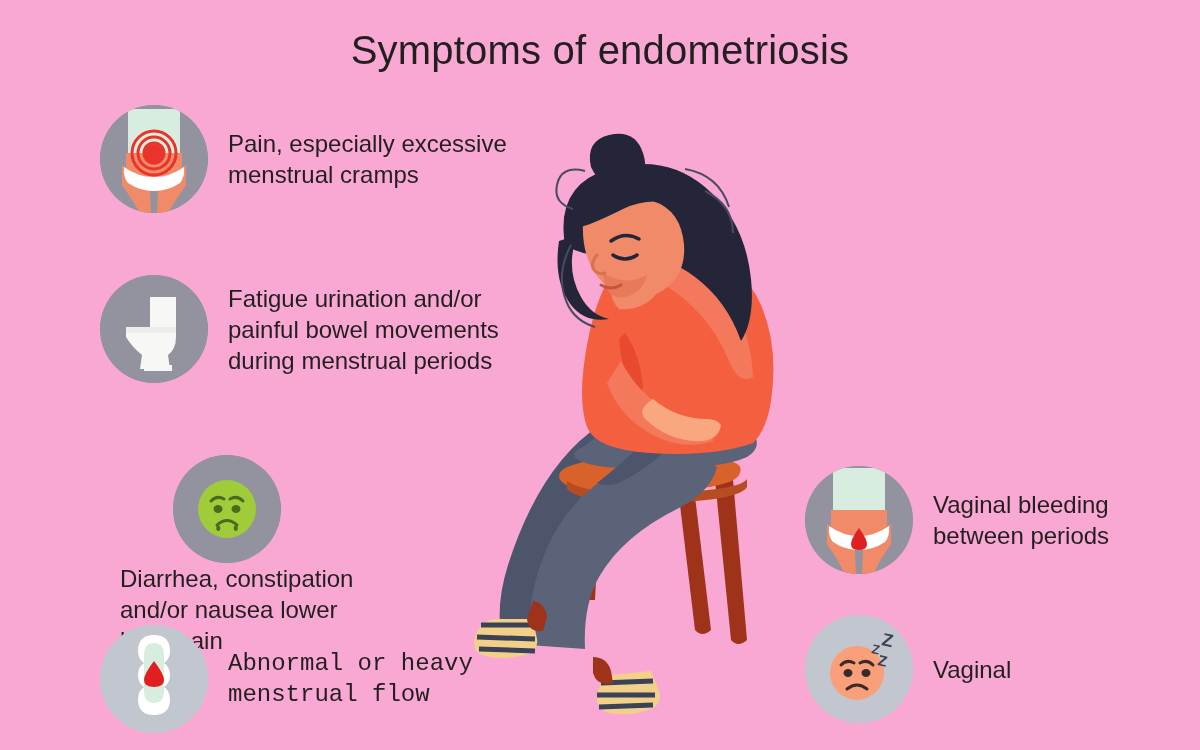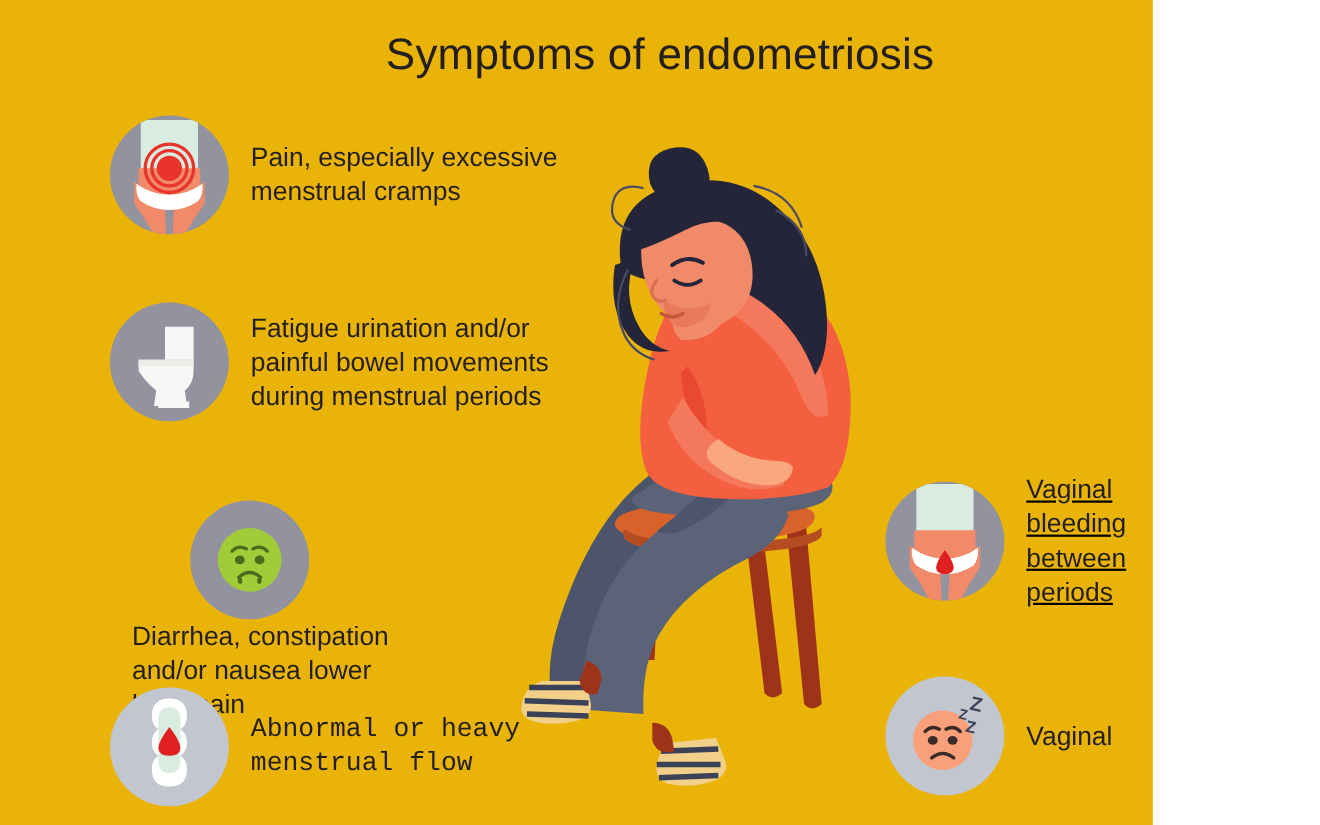--- a/index.html
+++ b/index.html
@@ -6,23 +6,23 @@
     margin: 0;
     padding: 0;
     background: #ffffff;
   }
   body {
     font-family: "Liberation Sans", "DejaVu Sans", sans-serif;
     -webkit-font-smoothing: antialiased;
   }
   #infographic {
     position: relative;
-    width: 1048px;
+    width: 1200px;
     height: 750px;
-    background: #eab308;
+    background: #f9a8d4;
     overflow: hidden;
   }
   
   .title {
     position: absolute;
     top: 28px;
     left: 0;
     width: 1200px;
     text-align: center;
     font-size: 40px;
@@ -141,21 +141,21 @@
         <path d="M54 18 q10 0 10 12 v36 q0 12 -10 12 q-10 0 -10 -12 v-36 q0 -12 10 -12 z" fill="#d9ece0"></path>
         <path d="M54 36 q10 13 10 19 q0 7 -10 7 q-10 0 -10 -7 q0 -6 10 -19 z" fill="#e02020"></path>
       </svg>
     </div>
     <div class="label">Abnormal or heavy
 menstrual flow</div>
   </div>
 
 
 
-  <div class="symptom col-right" style="top:430px;text-decoration:underline;">
+  <div class="symptom col-right" style="top:466px;">
     <div class="badge dark">
       <svg viewBox="0 0 108 108">
         <circle cx="54" cy="54" r="54" fill="#92939f"></circle>
         <path d="M28 2 h52 v44 h-52 z" fill="#d9ece0"></path>
         <path d="M26 44 h56 v22 q-14 6 -28 6 q-14 0 -28 -6 z" fill="#f08a68"></path>
         <path d="M22 58 q14 12 32 12 q18 0 32 -12 l0 20 q-10 14 -18 30 l-12 0 q-2 -14 -2 -22 q0 8 -2 22 l-12 0 q-8 -16 -18 -30 z" fill="#f08a68"></path>
         <path d="M24 60 q14 10 30 10 q16 0 30 -10 q1 10 -4 16 q-12 8 -26 8 q-14 0 -26 -8 q-5 -6 -4 -16 z" fill="#ffffff"></path>
         <path d="M50 84 h8 l-1 24 h-6 z" fill="#92939f"></path>
         <path d="M54 62 q8 11 8 16 q0 6 -8 6 q-8 0 -8 -6 q0 -5 8 -16 z" fill="#e02020"></path>
       </svg>

